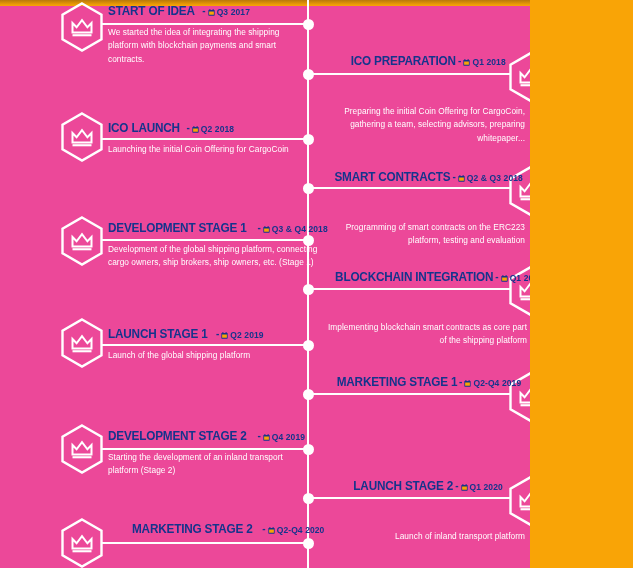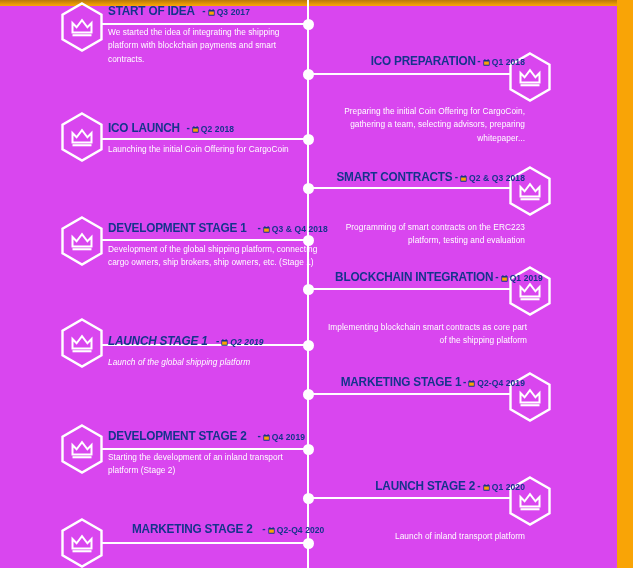--- a/index.html
+++ b/index.html
@@ -2,21 +2,21 @@
 <html><head>
 <meta charset="utf-8">
 <style>
   html,body{margin:0;padding:0;}
   body{
     width:633px;height:568px;overflow:hidden;
     background:#F9A406;
     font-family:"Liberation Sans", sans-serif;
     position:relative;
   }
-  #root{position:relative;width:617px;height:568px;overflow:hidden;background:#d946ef;}
+  #root{position:relative;width:530px;height:568px;overflow:hidden;background:#ec4899;}
 
   
   .top-band{position:absolute;left:0;top:0;width:633px;height:6px;
     background:linear-gradient(180deg,#B8780A 0%,#D98D06 45%,#F09E06 80%,#F9A406 100%);}
 
   
   .spine{position:absolute;left:307px;top:0;width:2px;height:568px;background:#FFFFFF;}
 
   .dot{position:absolute;width:11px;height:11px;border-radius:50%;
     background:#FFFFFF;left:302.5px;}
@@ -49,21 +49,21 @@
   .date{
     font-size:8.5px;color:#15348C;font-weight:bold;letter-spacing:0.1px;
     display:inline-block;
   }
   .desc{
     font-size:8.3px;color:#FFFFFF;line-height:1.62;margin-top:7px;
     letter-spacing:0.05px;
   }
   .entry.left .title-row{text-align:left;}
   .entry.left .desc{text-align:left;}
-  .entry.right .title-row{text-align:right;}
+  .entry.right .title-row{text-align:center;}
   .entry.right .desc{text-align:right;margin-top:36px;}
 </style>
 </head>
 <body>
 
 <div id="root">
   <div class="top-band"></div>
   <div class="spine"></div>
   <div id="layer">
       <div class="hex" style="left: 60px; top: 2px;">
@@ -176,21 +176,21 @@
       </div>
       <div class="hex" style="left: 60px; top: 318px;">
         <svg viewBox="0 0 44 50" xmlns="http://www.w3.org/2000/svg">
           <polygon points="22,1.5 41.5,12.8 41.5,37.2 22,48.5 2.5,37.2 2.5,12.8" fill="none" stroke="#FFFFFF" stroke-width="2.4"></polygon>
           <path d="M12.5,30.5 L12.5,21 L16.6,25.3 L22,18.2 L27.4,25.3 L31.5,21 L31.5,30.5 Z" fill="none" stroke="#FFFFFF" stroke-width="2"></path>
           <rect x="12.5" y="32.2" width="19" height="2.1" fill="#FFFFFF"></rect>
         </svg>
       </div>
       <div class="hline" style="left: 102px; width: 206px; top: 344px;"></div>
       <div class="dot" style="top: 339.5px;"></div>
-      <div class="entry left" style="top: 332px; left: 108px; width: 200px; font-style: italic;">
+      <div class="entry left" style="top: 325px; left: 108px; width: 200px;">
         <div class="title-row"><span class="ttl">LAUNCH STAGE 1</span><span class="dash">-</span><span class="cal"><svg width="7" height="7" viewBox="0 0 10 10" xmlns="http://www.w3.org/2000/svg">
               <rect x="0.5" y="1.5" width="9" height="8" rx="0.8" fill="#15348C"></rect>
               <rect x="1.6" y="3.6" width="6.8" height="4.6" fill="#F9A406"></rect>
               <rect x="2" y="0" width="1.4" height="2.6" fill="#15348C"></rect>
               <rect x="6.6" y="0" width="1.4" height="2.6" fill="#15348C"></rect>
             </svg></span><span class="date">Q2 2019</span></div>
         <div class="desc">Launch of the global shipping platform</div>
       </div>
       <div class="hex" style="left: 508px; top: 372px;">
         <svg viewBox="0 0 44 50" xmlns="http://www.w3.org/2000/svg">

